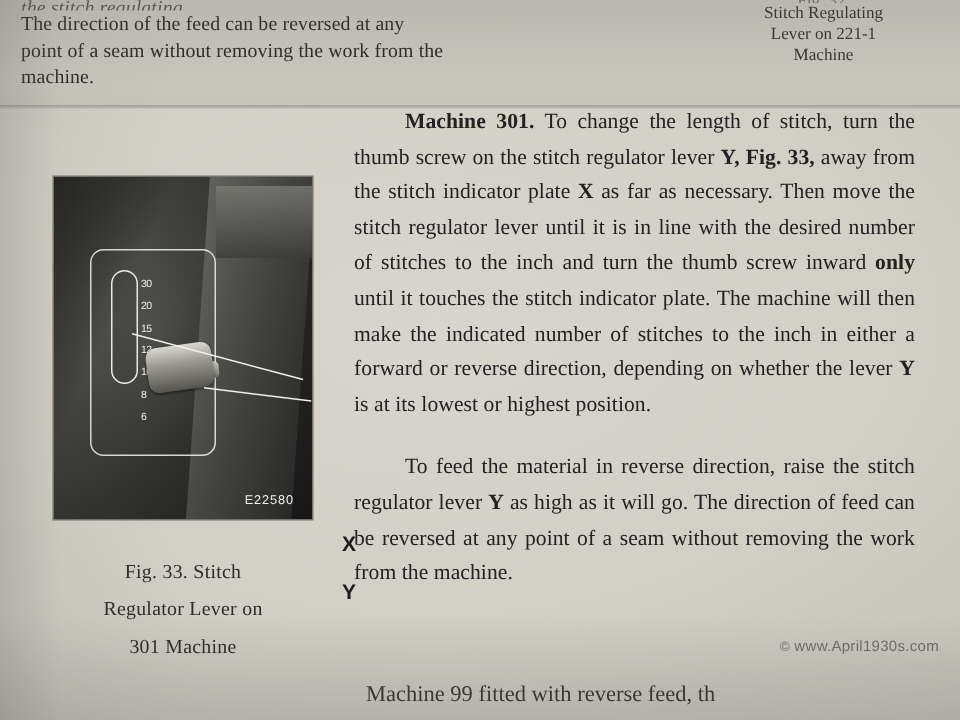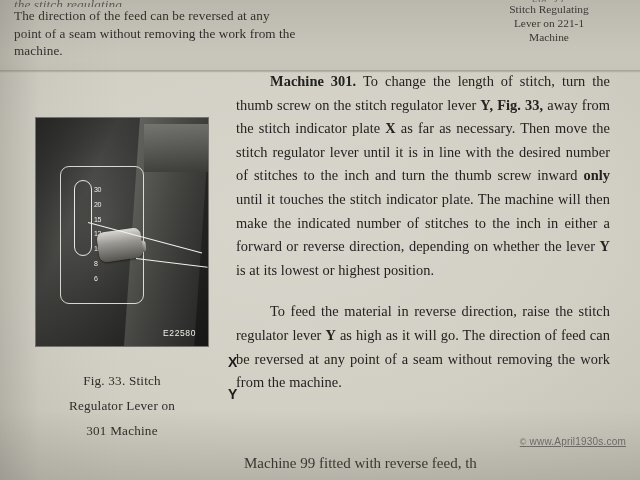--- a/index.html
+++ b/index.html
@@ -244,28 +244,27 @@
     font-size: 15px;
     line-height: 22px;
     z-index: 4;
     opacity: 0.92;
   }
 
   
   #watermark {
     position: absolute;
     right: 14px;
-    top: 436px;
+    top: 426px;
     color: #4b4a45;
     font-family: "Liberation Sans", sans-serif;
     font-size: 10px;
     letter-spacing: 0.2px;
     opacity: 0.72;
     z-index: 6;
-    text-decoration: underline;
   }
   #watermark .c { font-size: 9px; }
 </style>
 </head>
 <body>
 
 <div id="page">
 
   <div id="top-fragment">
     <div class="frag-left">

